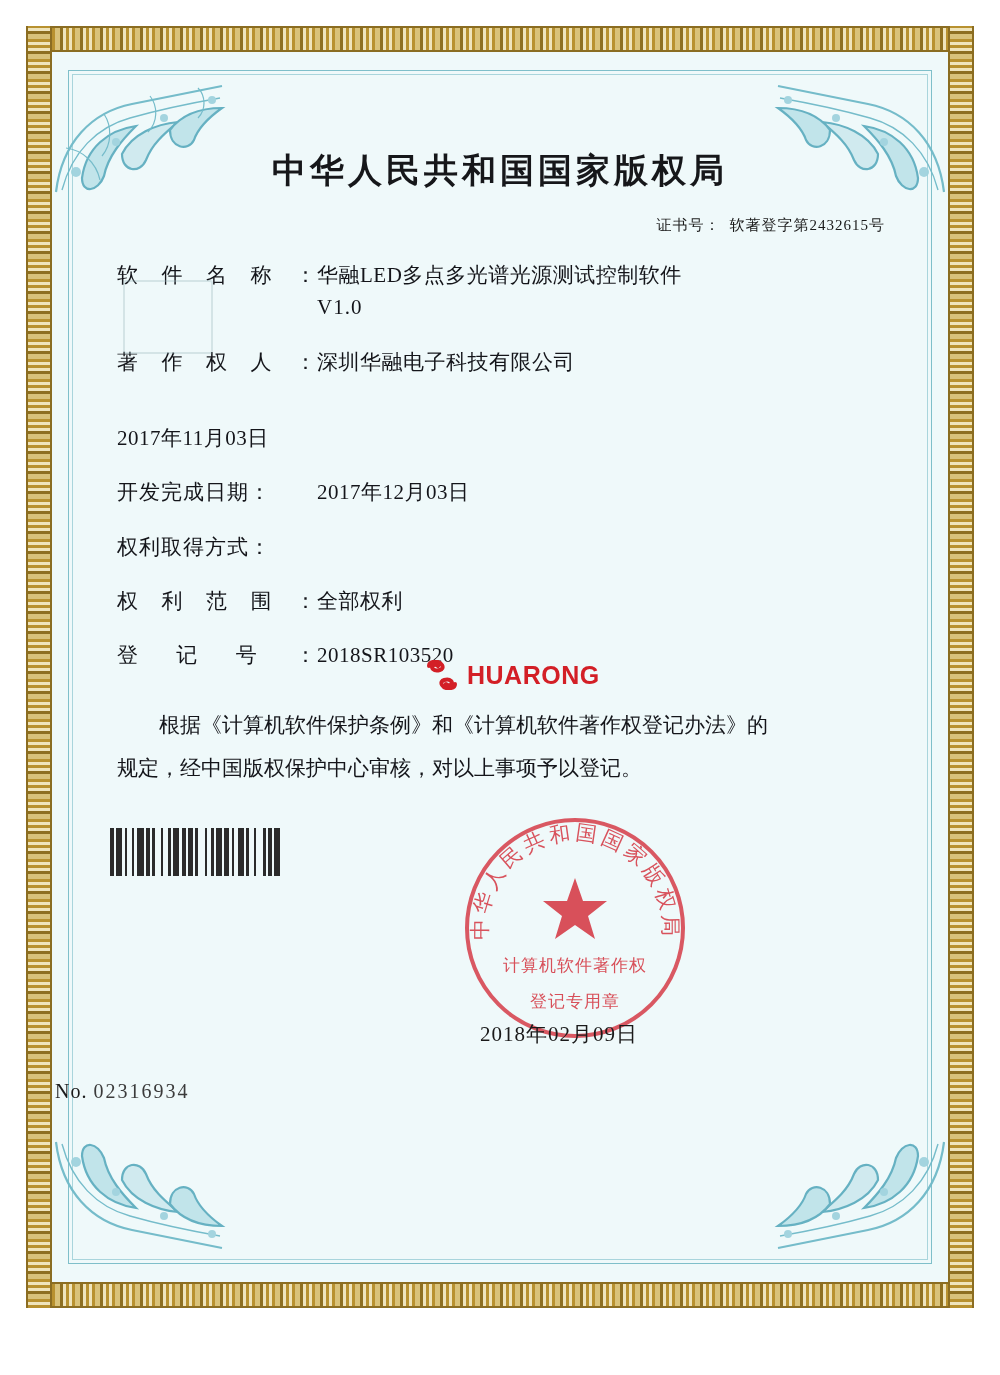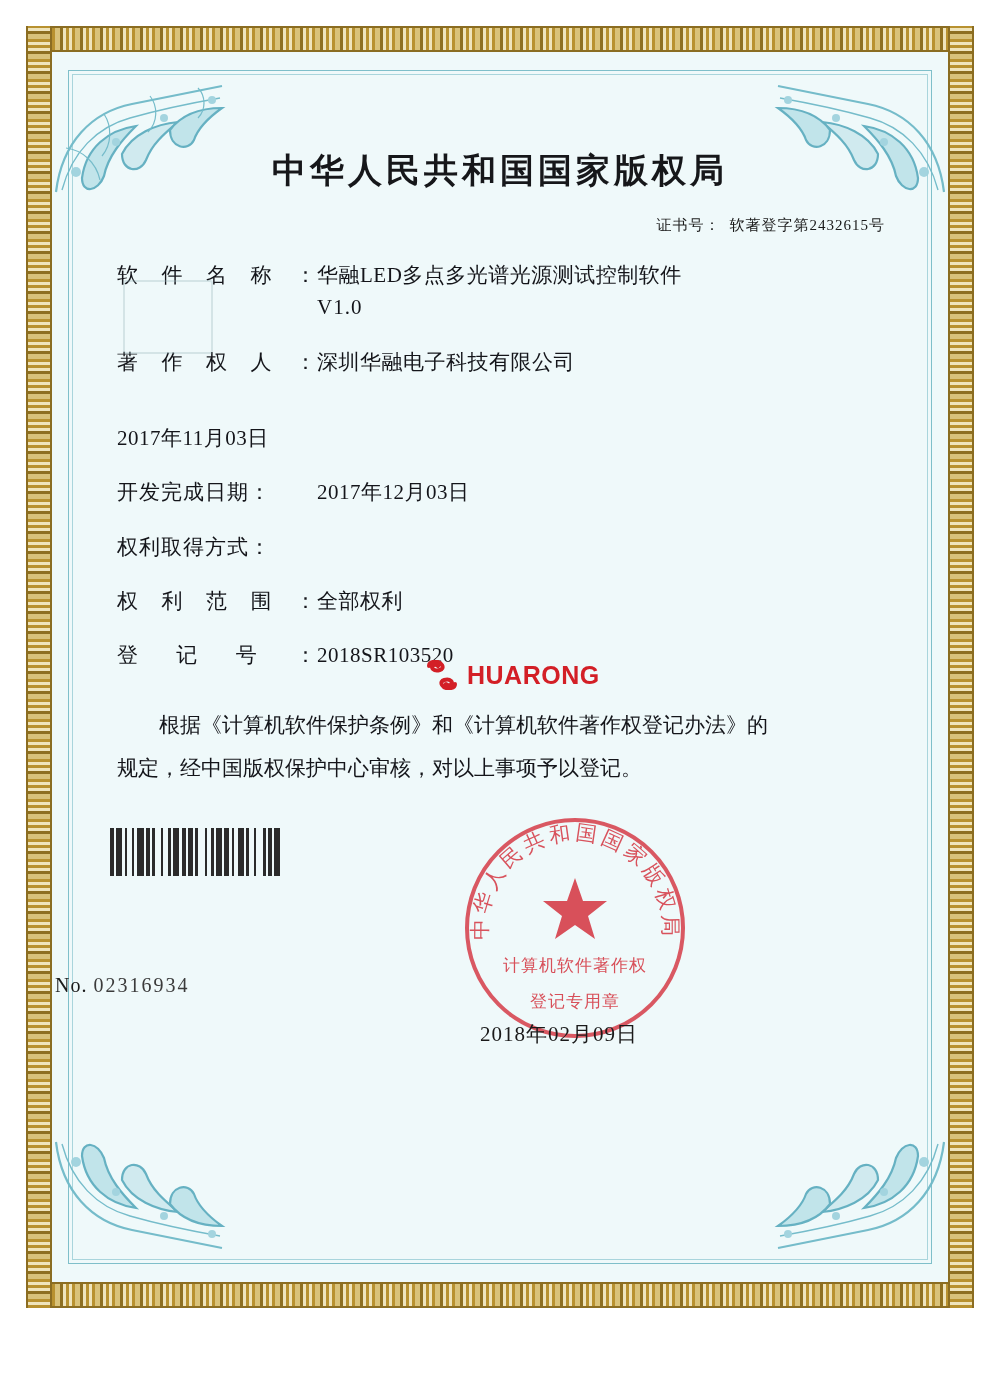--- a/index.html
+++ b/index.html
@@ -266,21 +266,21 @@
     left: 480px;
     top: 1020px;
     font-size: 21px;
     color: #1a1a1a;
     letter-spacing: 1px;
   }
 
   .serial {
     position: absolute;
     left: 55px;
-    top: 974px;
+    top: 1080px;
     font-size: 20px;
     color: #1a1a1a;
     letter-spacing: 1px;
   }
   .serial .num { color: #3b3b3b; letter-spacing: 2px; }
 
   
   .watermark {
     position: absolute;
     left: 28px;

